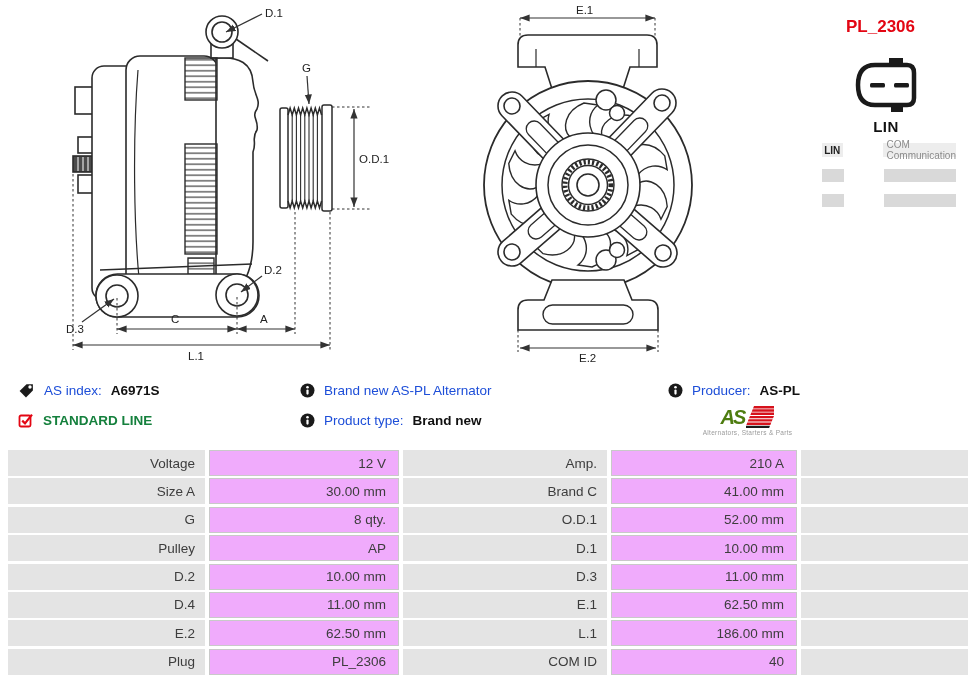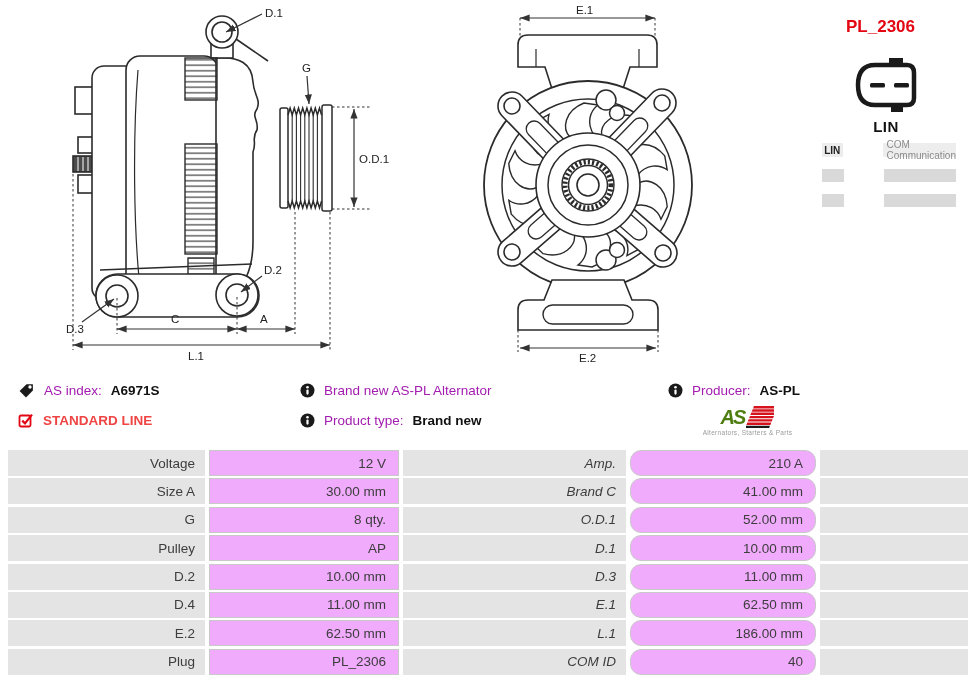--- a/index.html
+++ b/index.html
@@ -18,35 +18,35 @@
   .mini-row{display:flex;gap:3px;margin-bottom:12px;height:14px;}
   .mini-row .k{width:22px;background:#ededed;font-weight:bold;display:flex;align-items:center;justify-content:center;color:#222;}
   .mini-row .v{flex:1;background:#ededed;display:flex;align-items:center;padding-left:4px;color:#8b8b8b;margin-left:37px;}
   .mini-row.empty{height:13px;}
   .mini-row.empty .k,.mini-row.empty .v{background:#d9d9d9;}
 
   
   .info{position:absolute;left:0;top:380px;width:976px;height:66px;font-size:13.5px;}
   .info-col{position:absolute;top:0;}
   .info-line{display:flex;align-items:center;gap:9px;height:20px;margin-bottom:10px;}
-  .info-line .lbl{color:#a21caf;}
+  .info-line .lbl{color:#1d4ed8;}
   .info-line .val{font-weight:bold;color:#111;}
-  .std-line{color:#ef4444;font-weight:bold;}
+  .std-line{color:#15803d;font-weight:bold;}
   .as-logo{position:absolute;left:695px;top:24px;width:105px;display:flex;flex-direction:column;align-items:center;}
   .as-logo-row{display:flex;align-items:flex-end;gap:2px;height:24px;}
   .as-logo-row .as-txt{font-size:20px;line-height:22px;font-weight:bold;font-style:italic;color:#4d7c0f;letter-spacing:-2px;}
   .as-logo-sub{font-size:6.5px;color:#9a9a9a;margin-top:1px;letter-spacing:.3px;white-space:nowrap;}
 
   
   .spec-table{position:absolute;left:8px;top:450px;width:960px;font-size:13.5px;color:#3d3d3d;}
   .spec-row{display:flex;height:26px;margin-bottom:2.4px;gap:4px;}
   .spec-row .cell{display:flex;align-items:center;justify-content:flex-end;box-sizing:border-box;}
   .spec-row .lab{background:#e4e4e4;padding-right:10px;}
   .spec-row .val{background:#f0abfc;border:1px solid #c9c9c9;padding-right:12px;}
-  .w-l1{width:197px;} .w-v1{width:190px;} .w-l2{width:223px;font-style:italic;} .w-v2{width:186px;border-radius:11px;}
+  .w-l1{width:197px;} .w-v1{width:190px;} .w-l2{width:204px;} .w-v2{width:186px;}
   .w-tail{flex:1;background:#e4e4e4;}
 </style>
 </head>
 <body>
 
 <div id="page">
 
   <svg class="draw" style="left:38px;top:2px;" width="360" height="362" viewBox="0 0 360 362">
     <defs>
       <marker id="ahL" orient="auto-start-reverse" markerWidth="9" markerHeight="8" refX="8" refY="3">

